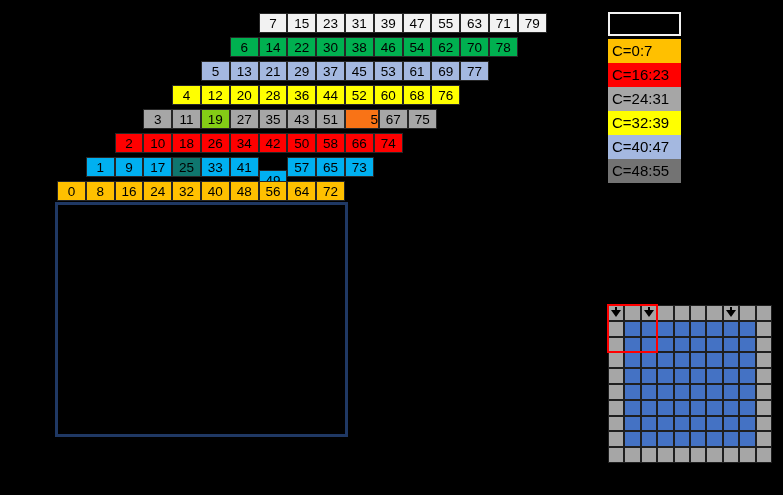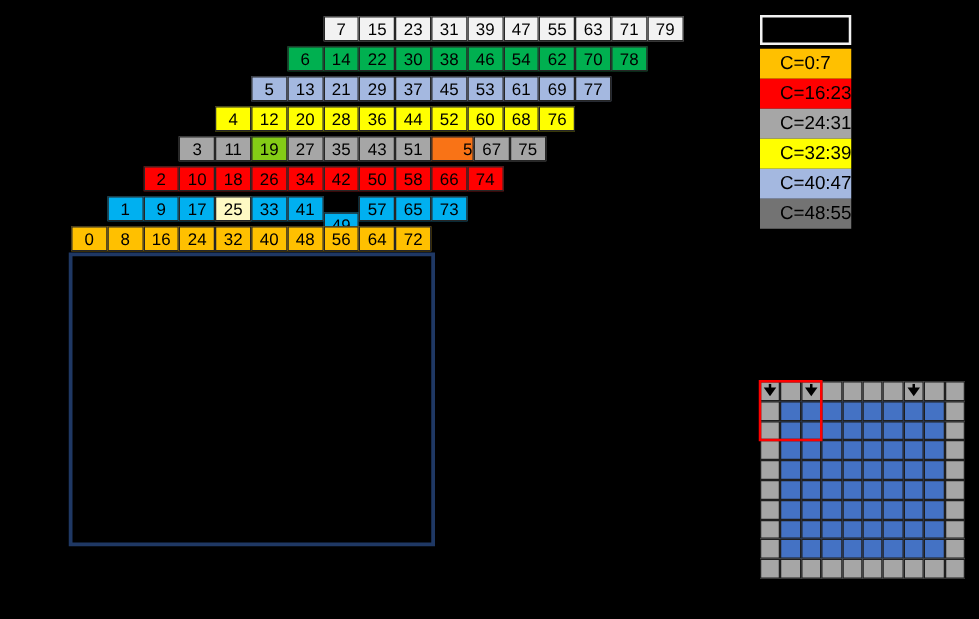--- a/index.html
+++ b/index.html
@@ -19,21 +19,21 @@
     position:absolute;left:55px;top:202px;width:293px;height:235px;
     border:3px solid #1f3864;box-sizing:border-box;background:transparent;
   }
   
   #legend{position:absolute;left:608px;top:12px;width:73px;}
   .legend-empty{
     height:24px;border:2px solid #f2f2f2;box-sizing:border-box;
     background:#000;margin-bottom:3px;
   }
   .legend-item{
-    height:24px;line-height:24px;padding-left:16px;box-sizing:border-box;
+    height:24px;line-height:24px;padding-left:4px;box-sizing:border-box;
     font-size:15px;color:#000;white-space:nowrap;
   }
   
   #grid{
     position:absolute;left:608px;top:305px;display:grid;
     grid-template-columns:repeat(10,16.4px);grid-template-rows:repeat(10,15.8px);
   }
   .gcell{
     box-sizing:border-box;border:1px solid #1f1f1f;
     display:flex;justify-content:center;align-items:flex-start;
@@ -118,21 +118,21 @@
         <div class="scell" style="background: rgb(255, 0, 0);">42</div>
         <div class="scell" style="background: rgb(255, 0, 0);">50</div>
         <div class="scell" style="background: rgb(255, 0, 0);">58</div>
         <div class="scell" style="background: rgb(255, 0, 0);">66</div>
         <div class="scell" style="background: rgb(255, 0, 0);">74</div>
       </div>
       <div class="srow" style="top: 157px; left: 85.8px;">
         <div class="scell" style="background: rgb(0, 176, 240);">1</div>
         <div class="scell" style="background: rgb(0, 176, 240);">9</div>
         <div class="scell" style="background: rgb(0, 176, 240);">17</div>
-        <div class="scell" style="background: #fef9c3;">25</div>
+        <div class="scell" style="background: #0f766e;">25</div>
         <div class="scell" style="background: rgb(0, 176, 240);">33</div>
         <div class="scell" style="background: rgb(0, 176, 240);">41</div>
         <div class="scell" style="background: rgb(0, 176, 240); margin-top: 13px;">49</div>
         <div class="scell" style="background: rgb(0, 176, 240);">57</div>
         <div class="scell" style="background: rgb(0, 176, 240);">65</div>
         <div class="scell" style="background: rgb(0, 176, 240);">73</div>
       </div>
       <div class="srow" style="top: 181px; left: 57px;">
         <div class="scell" style="background: rgb(255, 192, 0);">0</div>
         <div class="scell" style="background: rgb(255, 192, 0);">8</div>

